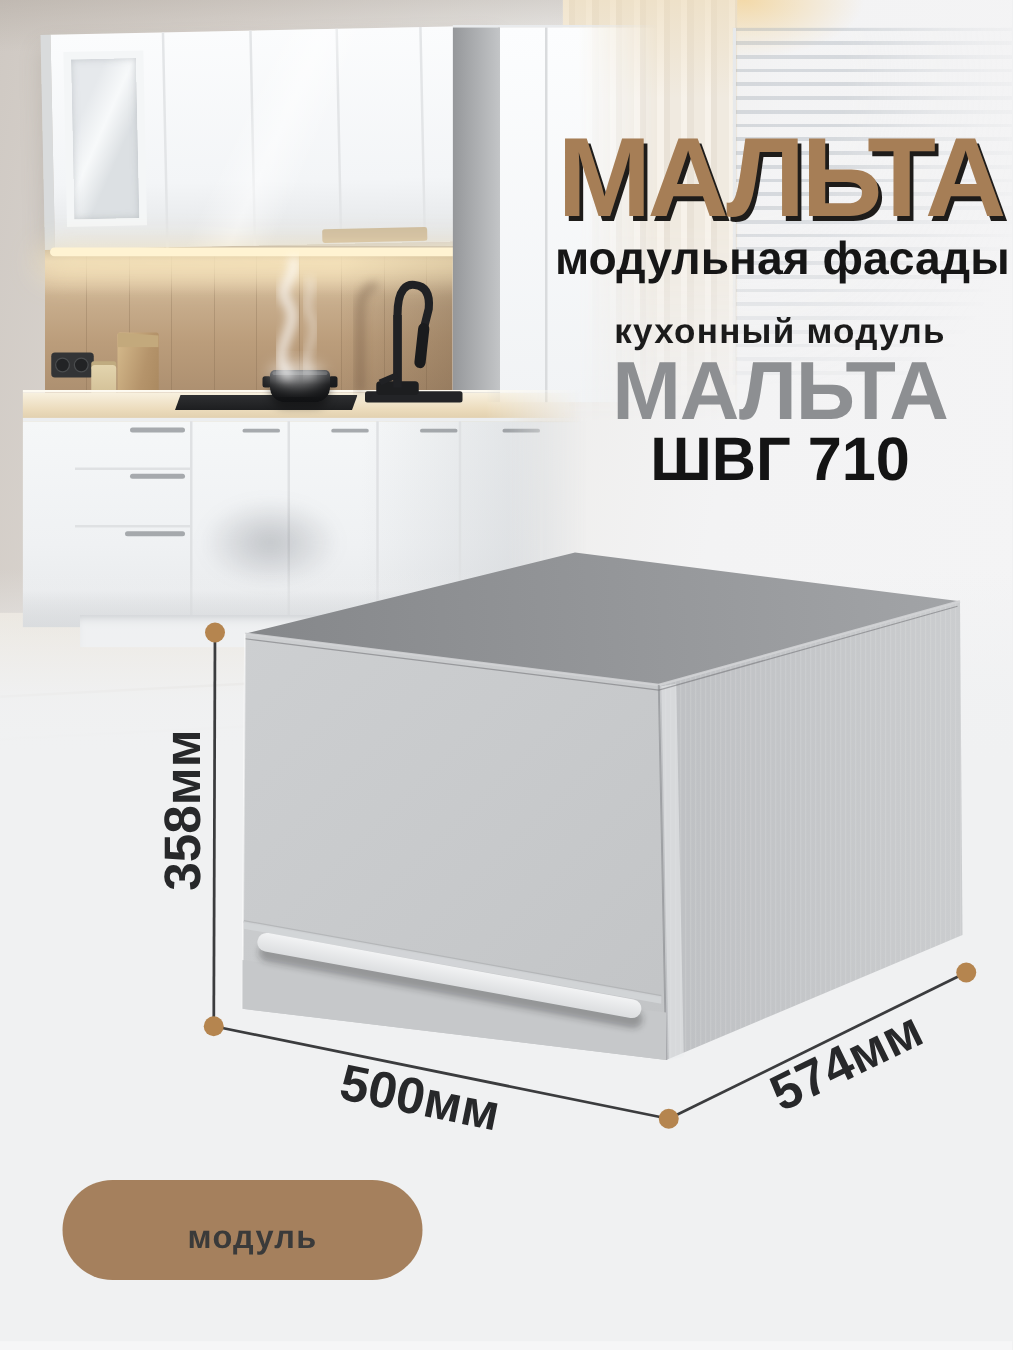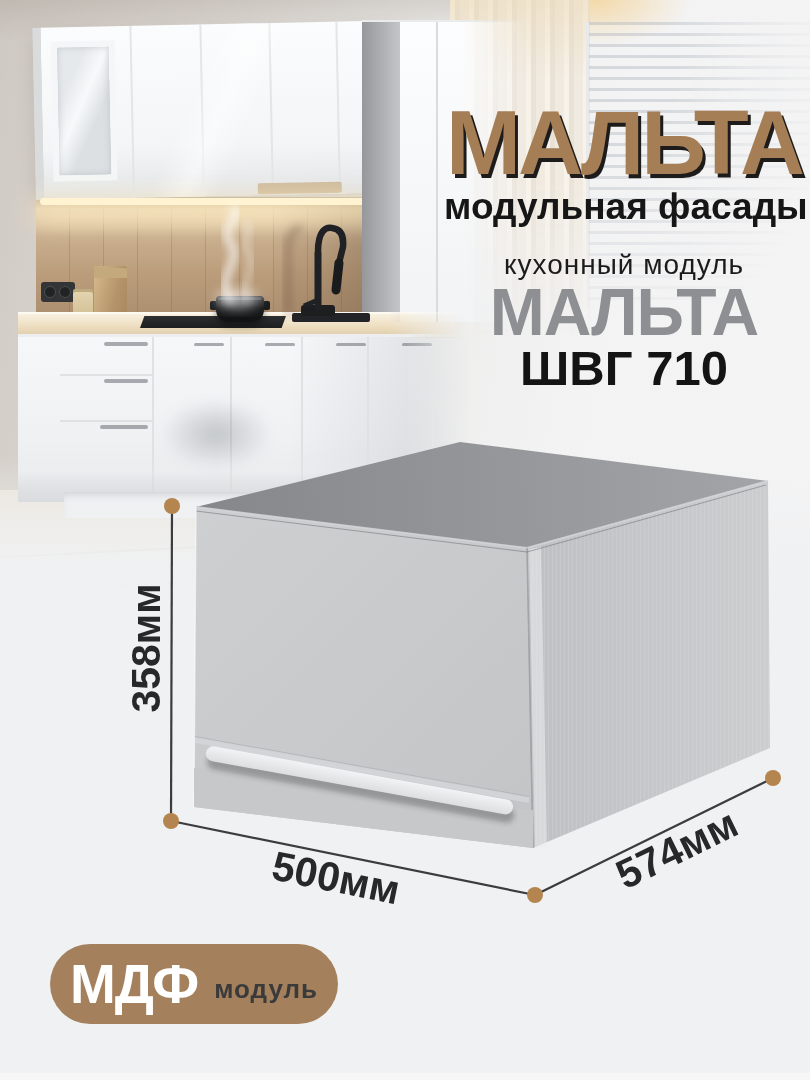--- a/index.html
+++ b/index.html
@@ -79,21 +79,21 @@
     background:radial-gradient(60% 55% at 55% 45%,rgba(75,80,90,.28),rgba(75,80,90,0) 75%);}
   .overlay-svg{position:absolute;inset:0;width:810px;height:620px;}
   .bottomfade{left:0;top:455px;width:810px;height:165px;
     background:linear-gradient(180deg,rgba(240,241,242,0) 0%,rgba(240,241,242,.9) 62%,#f0f1f2 92%);}
 
   
   .titles{position:absolute;left:444px;top:0;width:360px;z-index:5;text-align:center;}
   .brand-title{position:absolute;left:0;top:98px;width:100%;font-size:90px;font-weight:700;line-height:1;
     letter-spacing:-3px;color:#a67e56;text-shadow:3px 4px 0 #1e1c1a;white-space:nowrap;}
   .brand-sub{position:absolute;left:0;top:186px;width:100%;font-size:37px;font-weight:700;color:#161616;white-space:nowrap;}
-  .kicker{position:absolute;left:0;top:249px;width:100%;font-size:28px;font-weight:400;letter-spacing:1px;color:#1b1b1b;white-space:nowrap;}
+  .kicker{position:absolute;left:0;top:249px;width:100%;font-size:28px;font-weight:700;letter-spacing:1px;color:#1b1b1b;white-space:nowrap;}
   .pname{position:absolute;left:0;top:274px;width:100%;font-size:66px;font-weight:700;letter-spacing:-1px;color:#8d8f92;white-space:nowrap;}
   .pmodel{position:absolute;left:0;top:340px;width:100%;font-size:49px;font-weight:700;color:#141414;white-space:nowrap;}
 
   
   .render{position:absolute;inset:0;width:810px;height:1080px;z-index:3;}
   .dimtext{font-family:"Liberation Sans",sans-serif;font-weight:700;font-size:41px;fill:#27282a;}
 
   
   .badge{position:absolute;left:50px;top:944px;width:288px;height:80px;border-radius:40px;background:#a5805d;
     z-index:4;display:flex;align-items:center;justify-content:center;}
@@ -267,18 +267,17 @@
       <circle cx="171" cy="821" r="8" fill="#b5854f"></circle>
       <circle cx="535" cy="895" r="8" fill="#b5854f"></circle>
       <circle cx="773" cy="778" r="8" fill="#b5854f"></circle>
     </g>
     <text class="dimtext" x="146" y="662" text-anchor="middle" transform="rotate(-90 146 648)">358мм</text>
     <text class="dimtext" x="336" y="892" text-anchor="middle" transform="rotate(11.5 336 878)">500мм</text>
     <text class="dimtext" x="677" y="863" text-anchor="middle" transform="rotate(-26 677 849)">574мм</text>
   </svg>
 
   <div class="badge">
-    <span class="badge-title">МДФ</span>
     <span class="badge-label">модуль</span>
   </div>
 
   <div class="pagebottom"></div>
 </div>
 
 </body></html>

